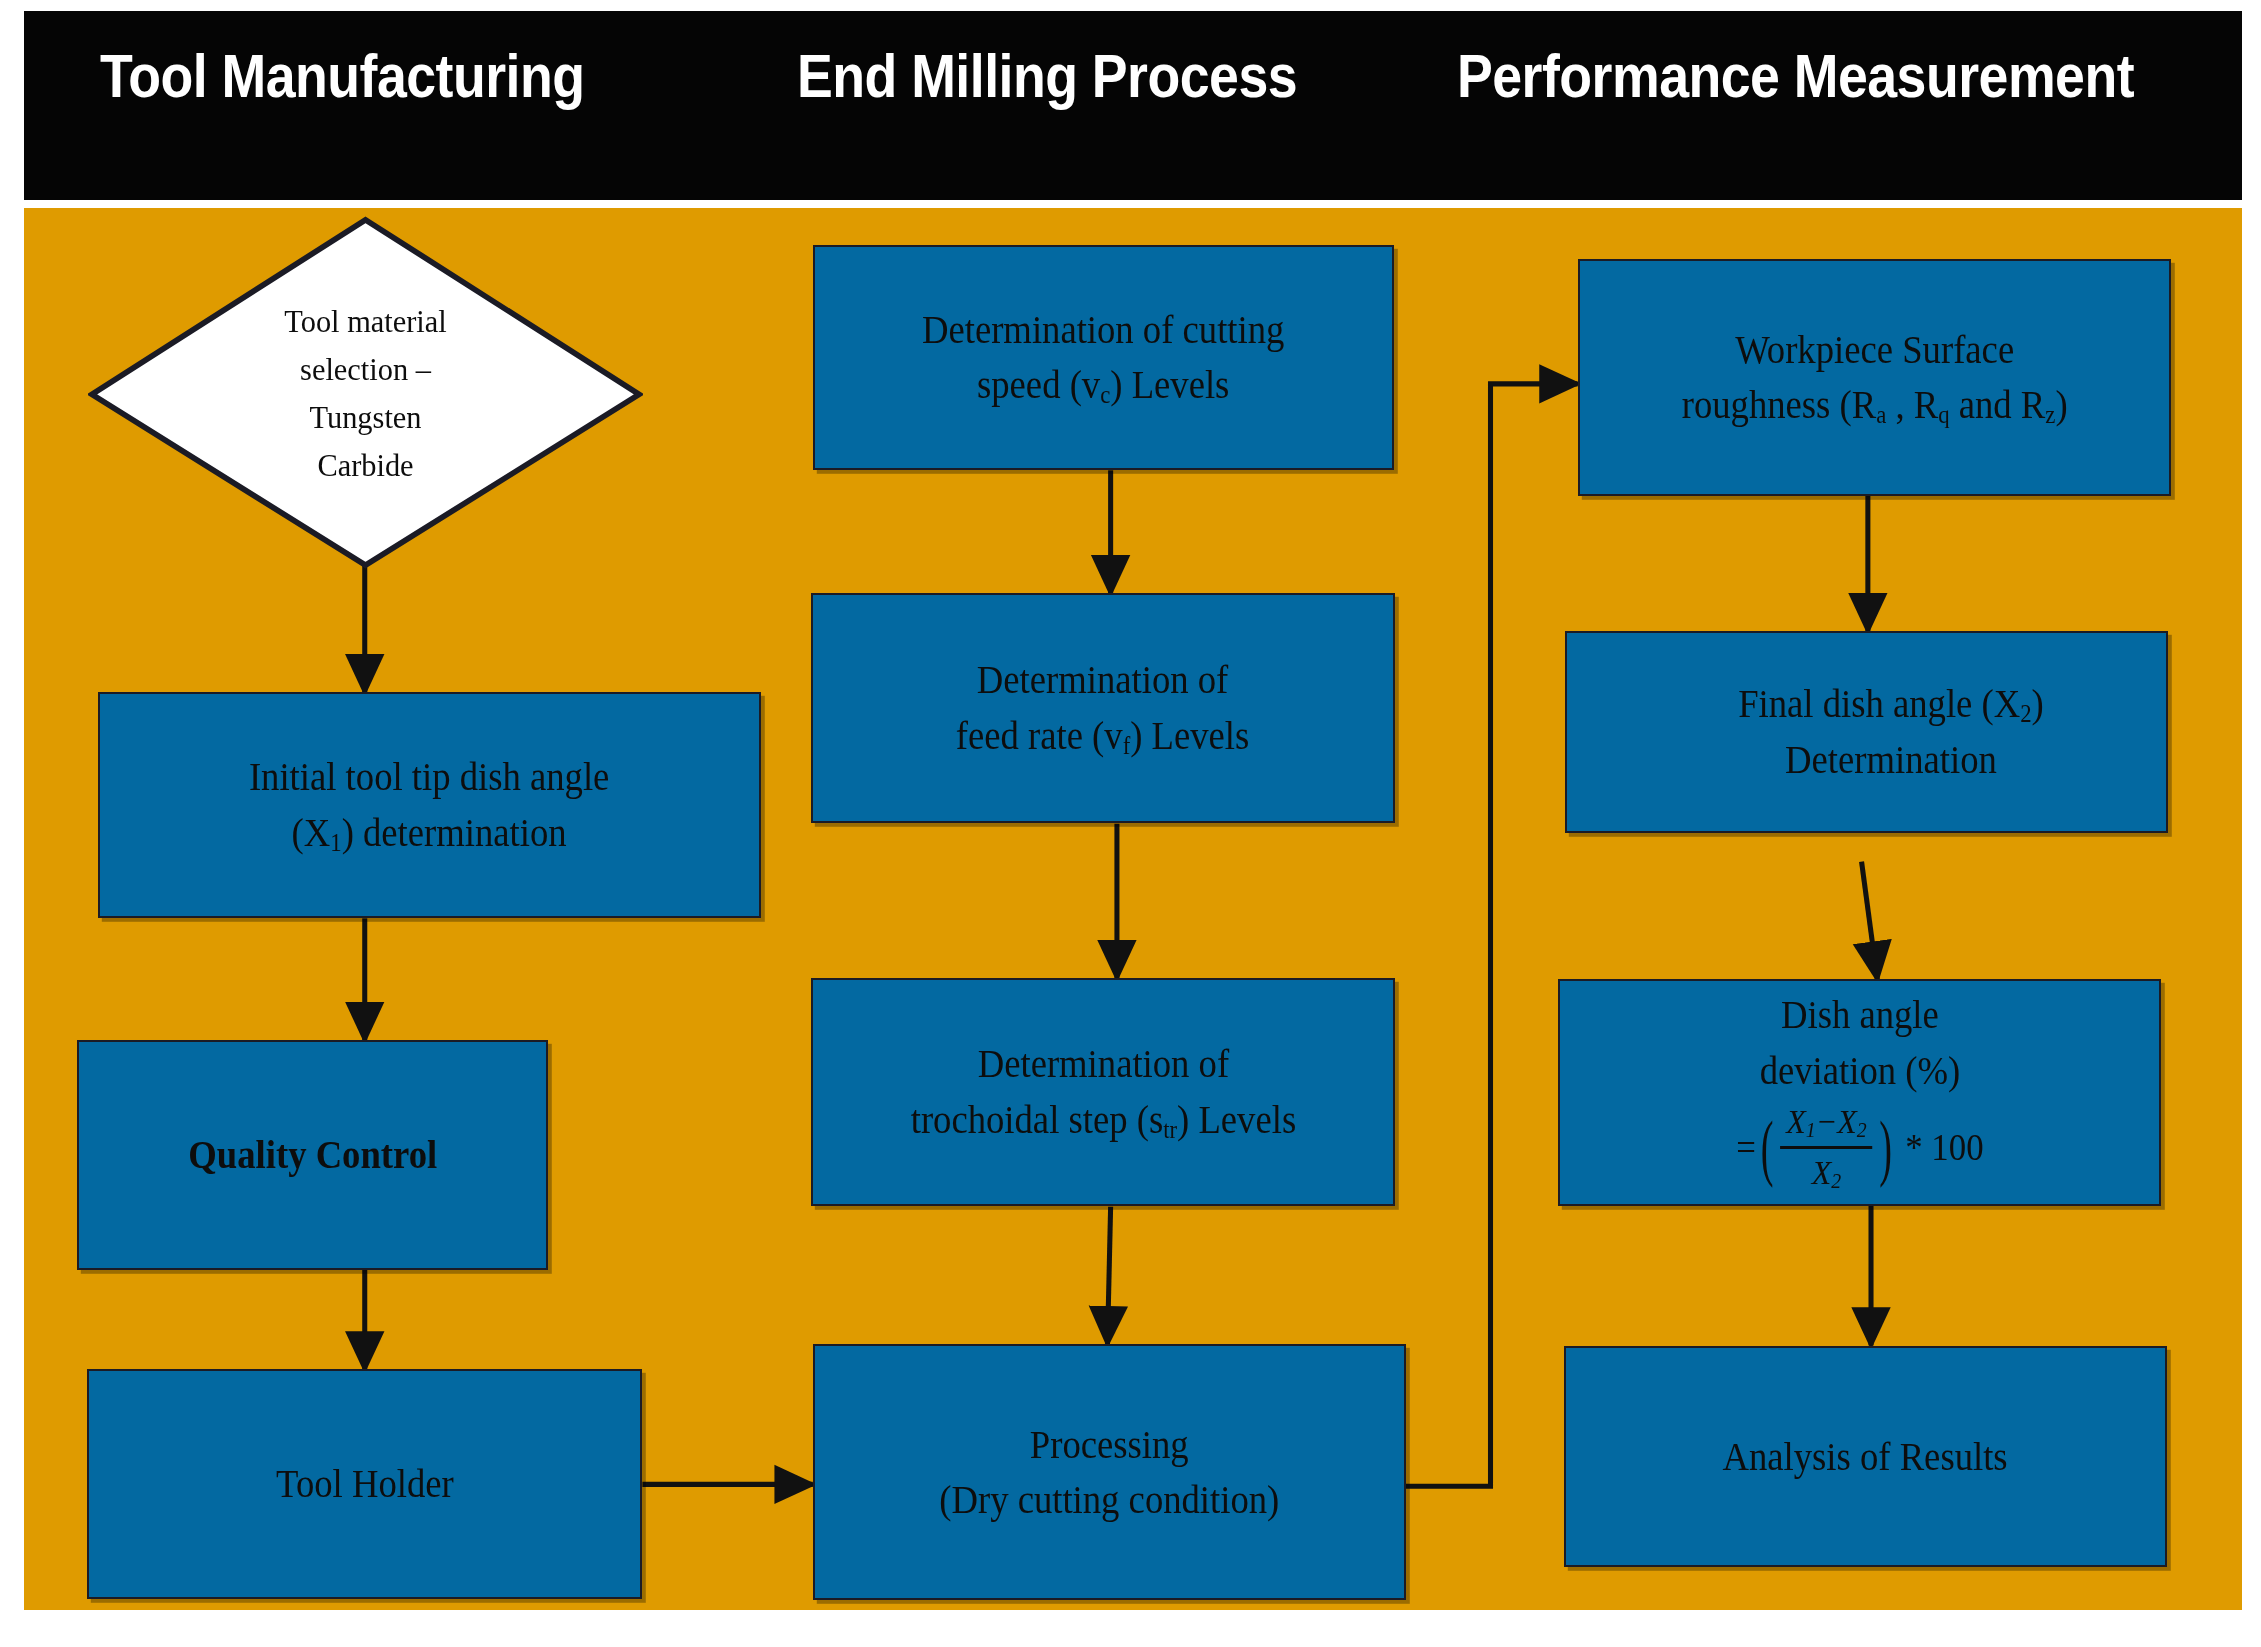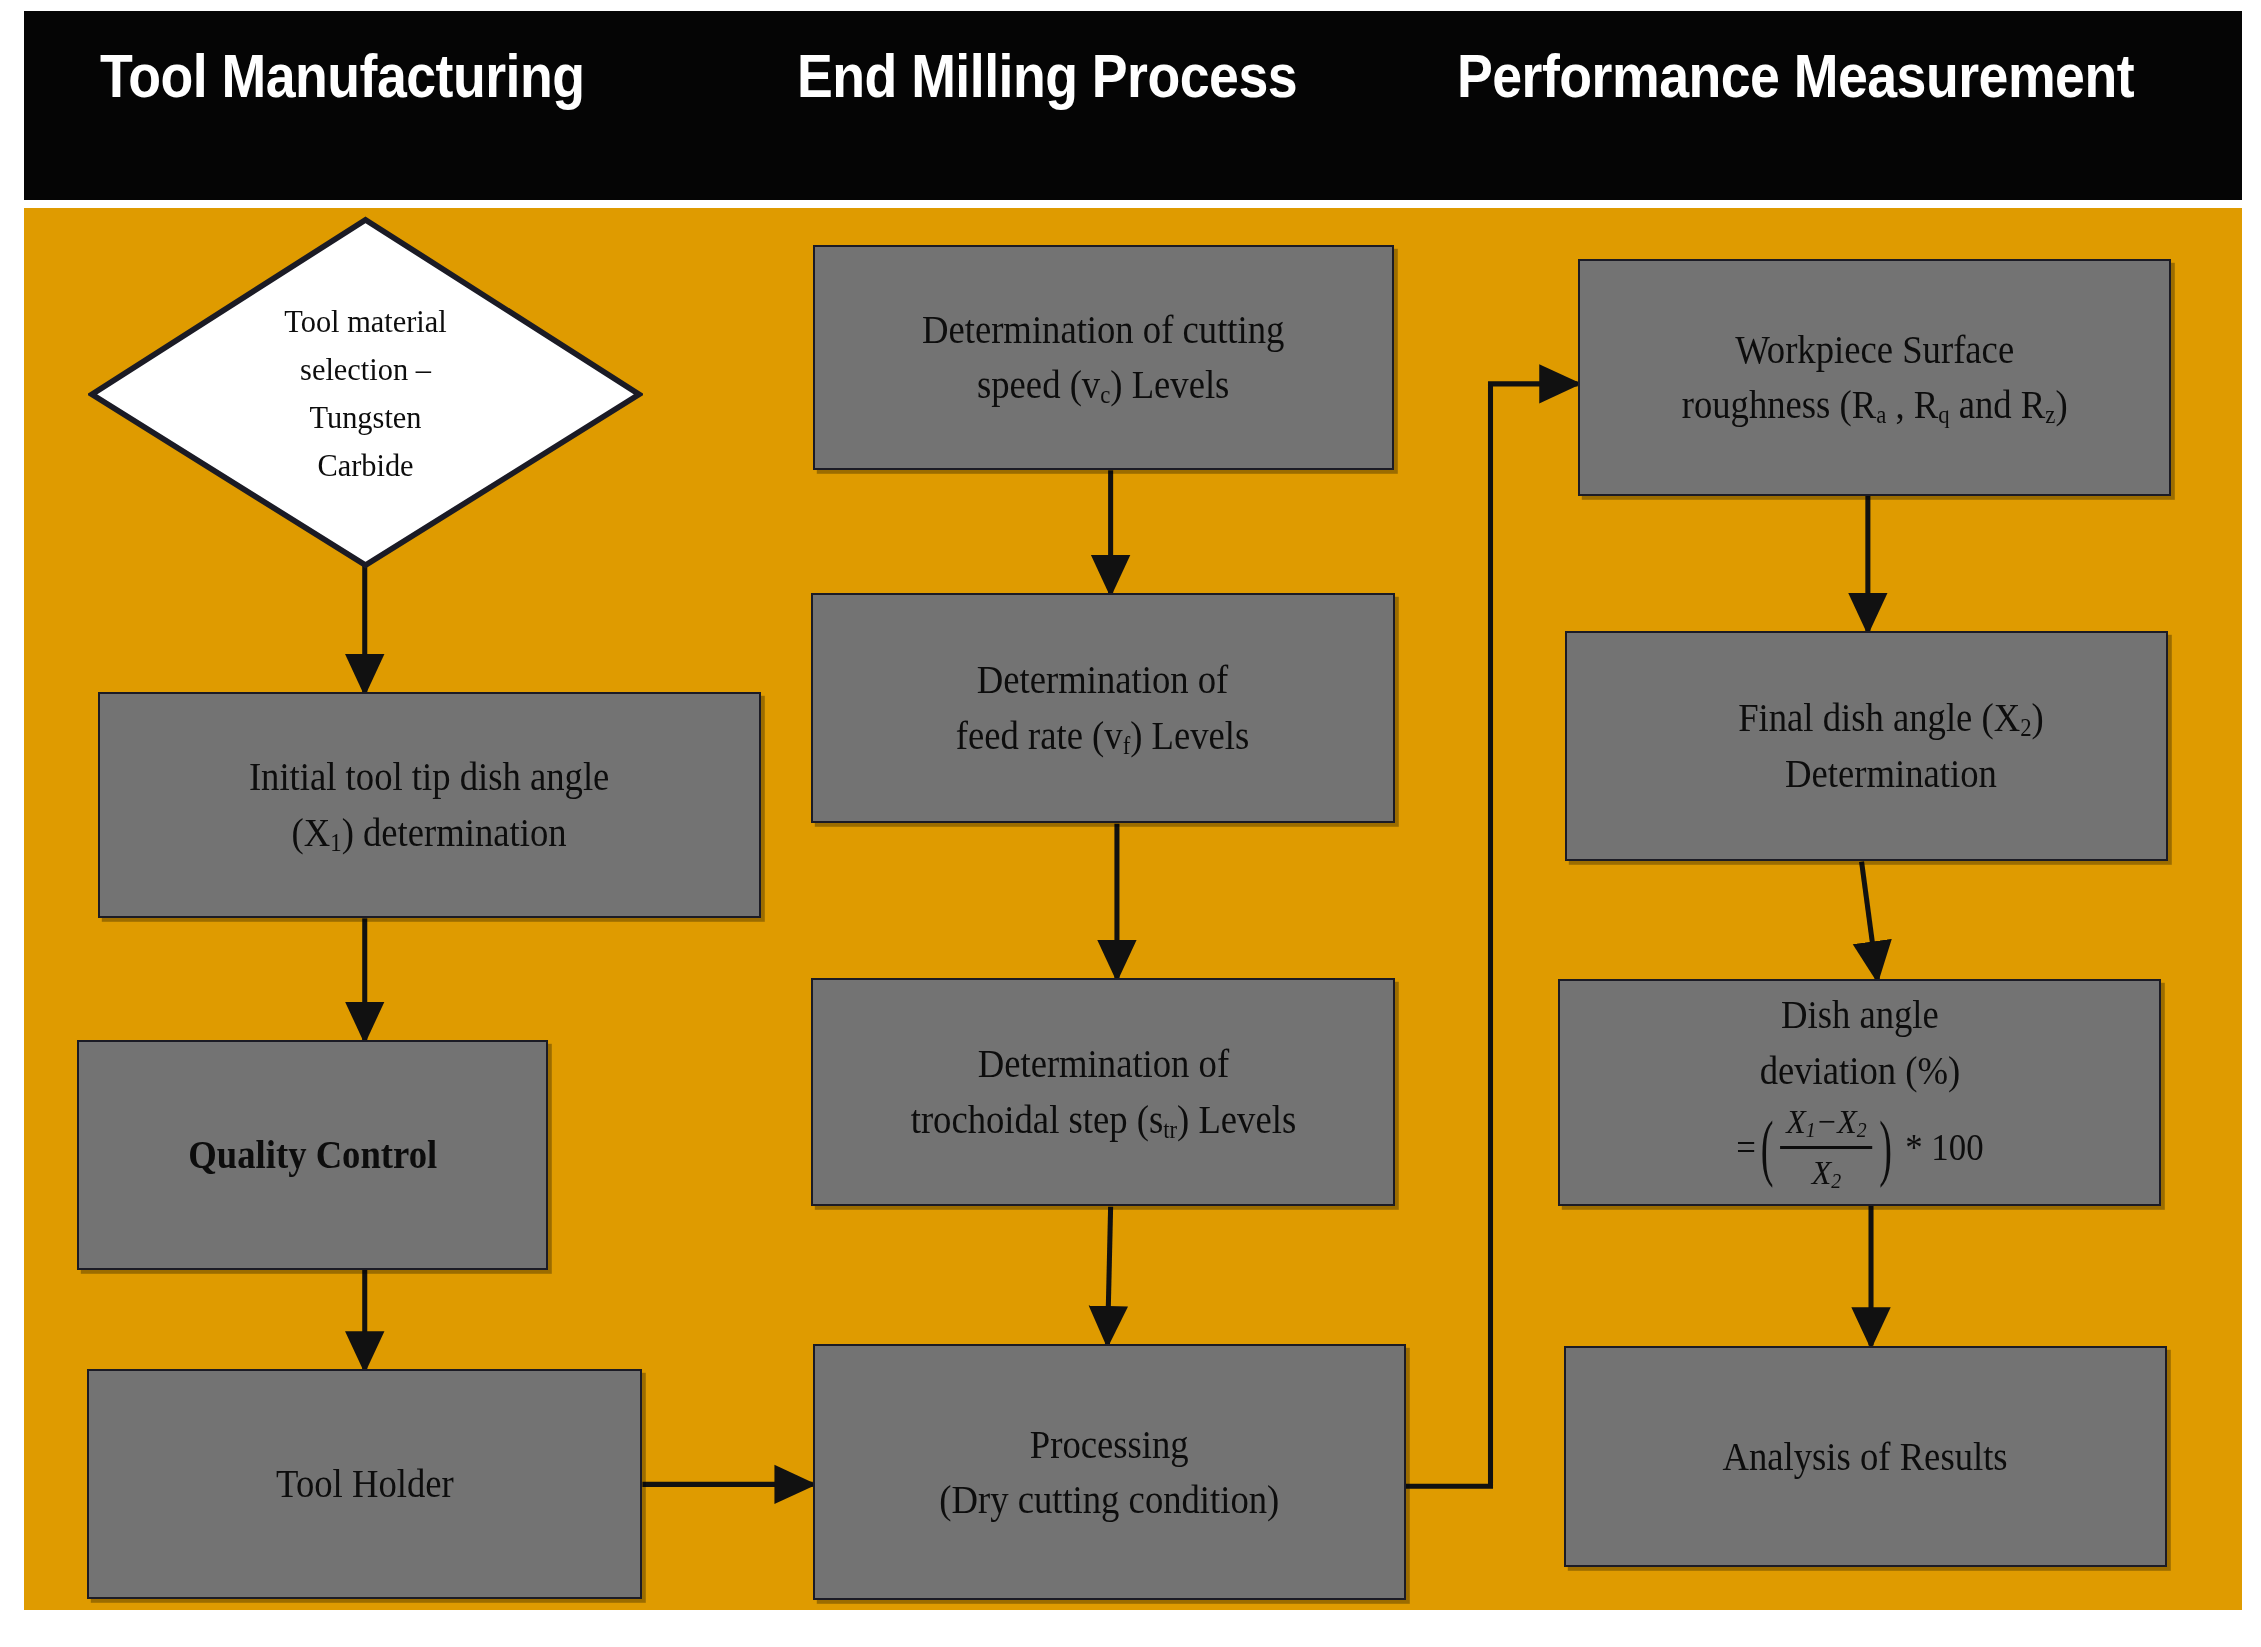--- a/index.html
+++ b/index.html
@@ -21,21 +21,21 @@
   }
 
   
   .body-panel{
     position:absolute;left:24px;top:208px;width:2218px;height:1402px;
     background:#DF9B00;
   }
 
   
   .node{
-    position:absolute;background:#737373;
+    position:absolute;background:#0369a1;
     border:2.5px solid #1b1b25;
     box-sizing:border-box;
     display:flex;align-items:center;justify-content:center;
     text-align:center;
     font-family:"Liberation Serif",serif;
     color:#0d0d0d;
     line-height:1.42;
     box-shadow:3.8px 3.8px 0 rgba(0,0,0,0.30);
   }
   .node .txt{padding:0 11.4px;font-size:39px;transform:scaleX(0.94);}
@@ -164,21 +164,21 @@
     </div>
   </div>
 
   <div class="node" style="left:1578px;top:259px;width:593px;height:237px;">
     <div class="txt">
       <span>Workpiece Surface</span><br>
       <span>roughness (R</span><sub>a</sub><span> , R</span><sub>q</sub><span> and R</span><sub>z</sub><span>)</span>
     </div>
   </div>
 
-  <div class="node" style="left:1565px;top:631px;width:603px;height:230px;padding-left:48px;">
+  <div class="node" style="left:1565px;top:631px;width:603px;height:202px;padding-left:48px;">
     <div class="txt">
       <span>Final dish angle (X</span><sub>2</sub><span>)</span><br>
       <span>Determination</span>
     </div>
   </div>
 
   <div class="node" style="left:1558px;top:979px;width:603px;height:227px;">
     <div class="txt">
       <span class="fline1">Dish angle</span>
       <span class="fline1">deviation (%)</span>

